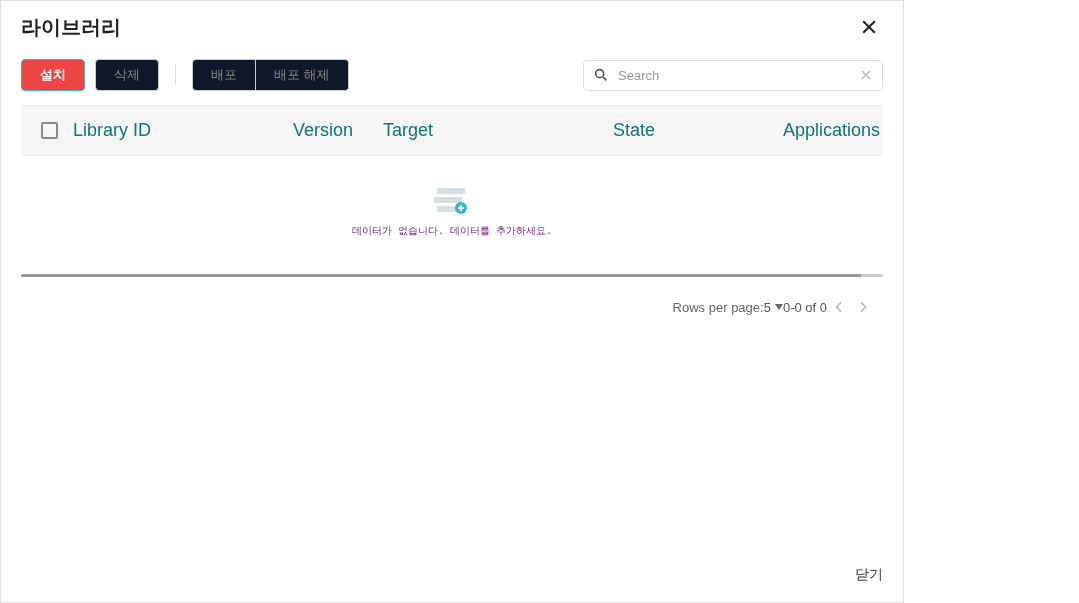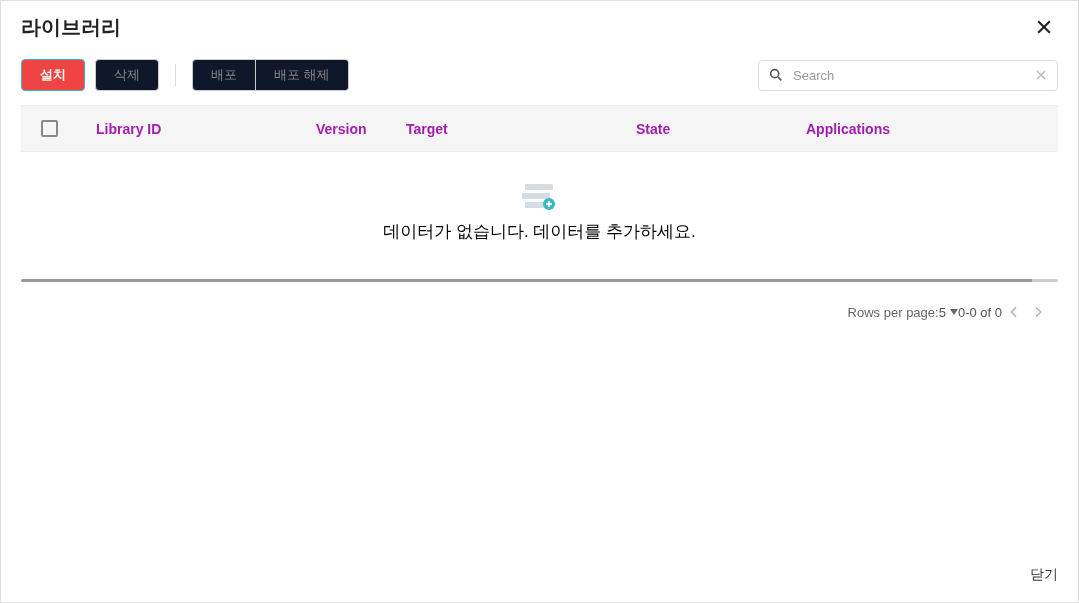--- a/index.html
+++ b/index.html
@@ -8,21 +8,21 @@
       box-sizing: border-box;
     }
     body {
       font-family: -apple-system, BlinkMacSystemFont, "Segoe UI", Helvetica, Arial, sans-serif;
       background: #fff;
       width: 1079px;
       height: 603px;
       position: relative;
     }
     .modal {
-      width: 1079px;
+      width: 904px;
       height: 603px;
       border: 1px solid #e0e0e0;
       background: #fff;
       position: relative;
       display: flex;
       flex-direction: column;
     }
     .modal-header {
       display: flex;
       justify-content: space-between;
@@ -137,23 +137,23 @@
       width: 40px;
     }
     .checkbox {
       width: 17px;
       height: 17px;
       border: 2px solid #888;
       border-radius: 2px;
       cursor: pointer;
     }
     .th {
-      font-size: 14px;
-      font-weight: 700;
-      color: #a21caf;
+      font-size: 18px;
+      font-weight: 400;
+      color: #0f766e;
     }
     .col-library { flex: 0 0 220px; margin-left: 15px;}
     .col-version { flex: 0 0 90px; }
     .col-state { flex: 0 0 170px; }
     .col-target { flex: 0 0 230px; }
     .col-apps { flex: 0 0 180px; }
     .empty-state {
       display: flex;
       flex-direction: column;
       align-items: center;
@@ -161,22 +161,23 @@
       padding: 30px 0 20px 0;
       margin: 0 20px;
     }
     .empty-icon {
       width: 40px;
       height: 28px;
       position: relative;
       margin-bottom: 10px;
     }
     .empty-text {
-      font-size: 17px;
-      color: #000000;
+      font-size: 10px;
+      color: #701a75;
+      font-family: Liberation Mono, monospace;
     }
     .hr-line {
       height: 3px;
       margin: 16px 20px 0 20px;
       background: linear-gradient(to right, #999 97.5%, #ccc 97.5%);
       border-radius: 2px;
     }
     .pagination {
       display: flex;
       align-items: center;

